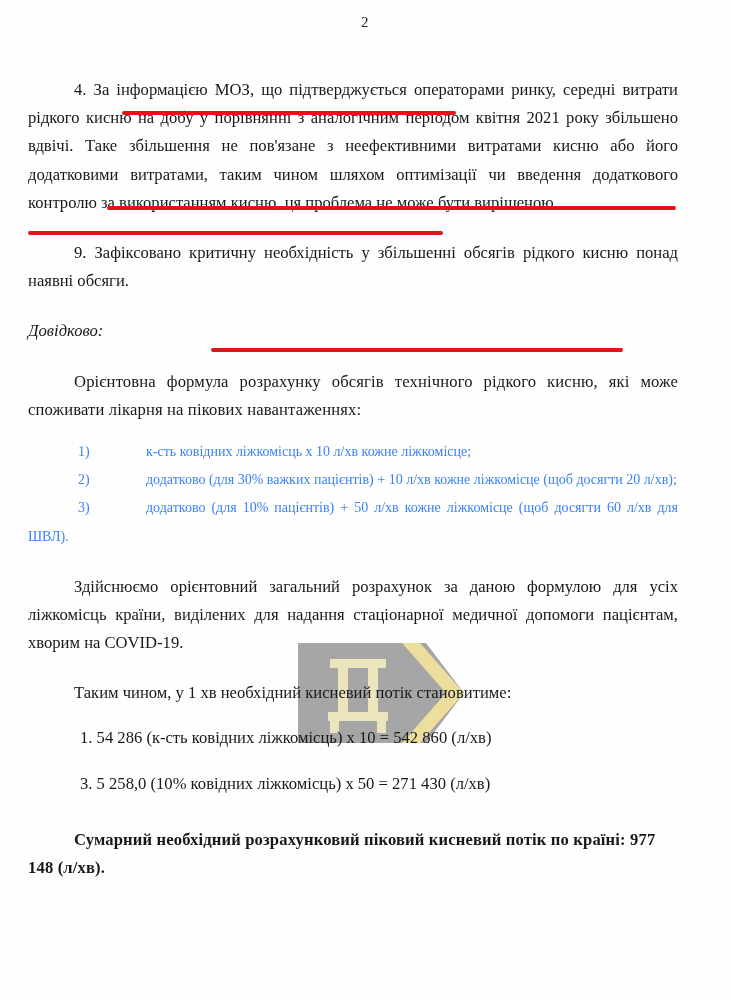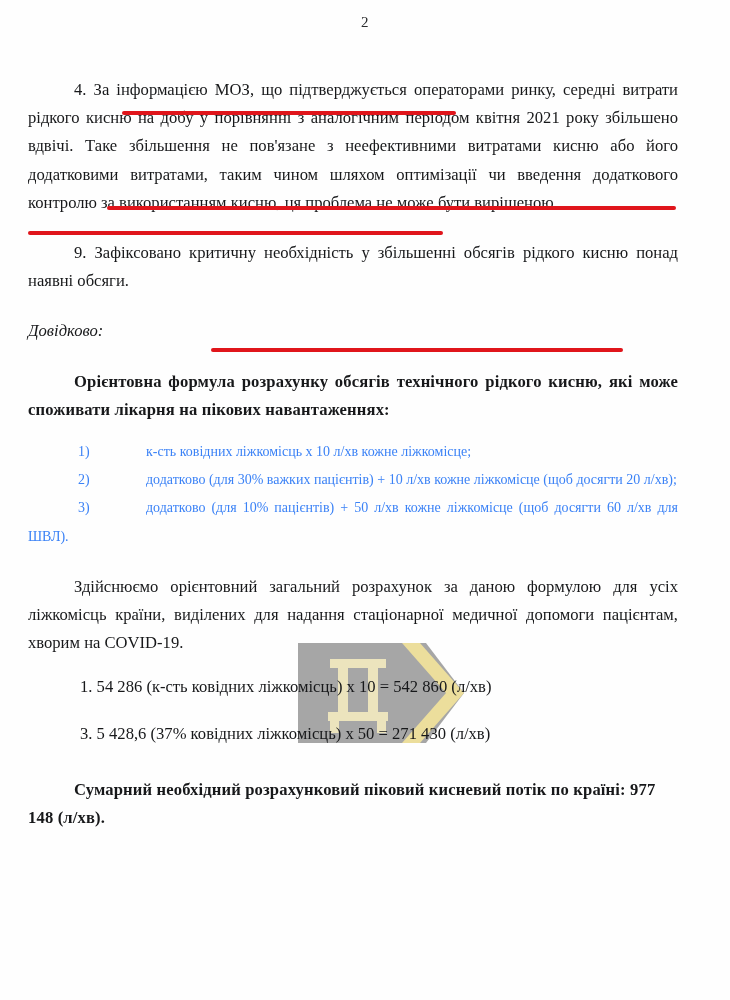--- a/index.html
+++ b/index.html
@@ -67,21 +67,21 @@
     text-align: justify;
     text-justify: inter-word;
     text-indent: 46px;
     color: #17181a;
     position: relative;
   }
   p.para.noindent { text-indent: 0; }
   p.gap-md { margin-top: 22px; }
 
   .italic { font-style: italic; }
-  .bold   { font-weight: bold; letter-spacing: 0.15px; }
+  .bold   { font-weight: normal; letter-spacing: 0.15px; }
 
   
   .listrow {
     font-size: 14px;
     line-height: 28.2px;
     text-align: justify;
     color: #3b82f6;
     position: relative;
     margin: 0;
   }
@@ -161,24 +161,25 @@
       <p class="listrow">
         <span class="marker">2)</span><span>додатково (для 30% важких пацієнтів) + 10 л/хв кожне ліжкомісце (щоб досягти 20 л/хв);</span>
       </p>
       <p class="listrow">
         <span class="marker">3)</span><span>додатково (для 10% пацієнтів) + 50 л/хв кожне ліжкомісце (щоб досягти 60 л/хв для ШВЛ).</span>
       </p>
     </div>
 
     <p class="para gap-md">Здійснюємо орієнтовний загальний розрахунок за даною формулою для усіх ліжкомісць країни, виділених для надання стаціонарної медичної допомоги пацієнтам, хворим на COVID-19.</p>
 
+    <p class="para gap-md">Таким чином, у 1 хв необхідний кисневий потік становитиме:</p>
 
     <div class="calc-list" style="margin-top:16px">
       <p class="calcrow">1. 54 286 (к-сть ковідних ліжкомісць) х 10 = 542 860 (л/хв)</p>
-      <p class="calcrow">3. 5 428,6 (37% ковідних ліжкомісць) х 50 = 271 430 (л/хв)</p>
+      <p class="calcrow">3. 5 258,0 (10% ковідних ліжкомісць) х 50 = 271 430 (л/хв)</p>
     </div>
 
     <p class="final" style="margin-top:28px">Сумарний необхідний розрахунковий піковий кисневий потік по країні: 977 148 (л/хв).</p>
   </div>
 
   <div class="redline" id="rl0" title="потужності завантажені максимально" style="left: 122px; top: 111px; width: 334px; background: rgb(224, 21, 27);"></div>
   <div class="redline" id="rl1" title="витрати рідкого кисню на добу у порівнянні з аналогічним" style="left: 107px; top: 206px; width: 569px; background: rgb(224, 21, 27);"></div>
   <div class="redline" id="rl2" title="періодом квітня 2021 року збільшено вдвічі" style="left: 28px; top: 231px; width: 415px; background: rgb(224, 21, 27);"></div>
   <div class="redline" id="rl3" title="критичну необхідність у збільшенні обсягів" style="left: 211px; top: 348px; width: 412px; background: rgb(224, 21, 27);"></div>
 

